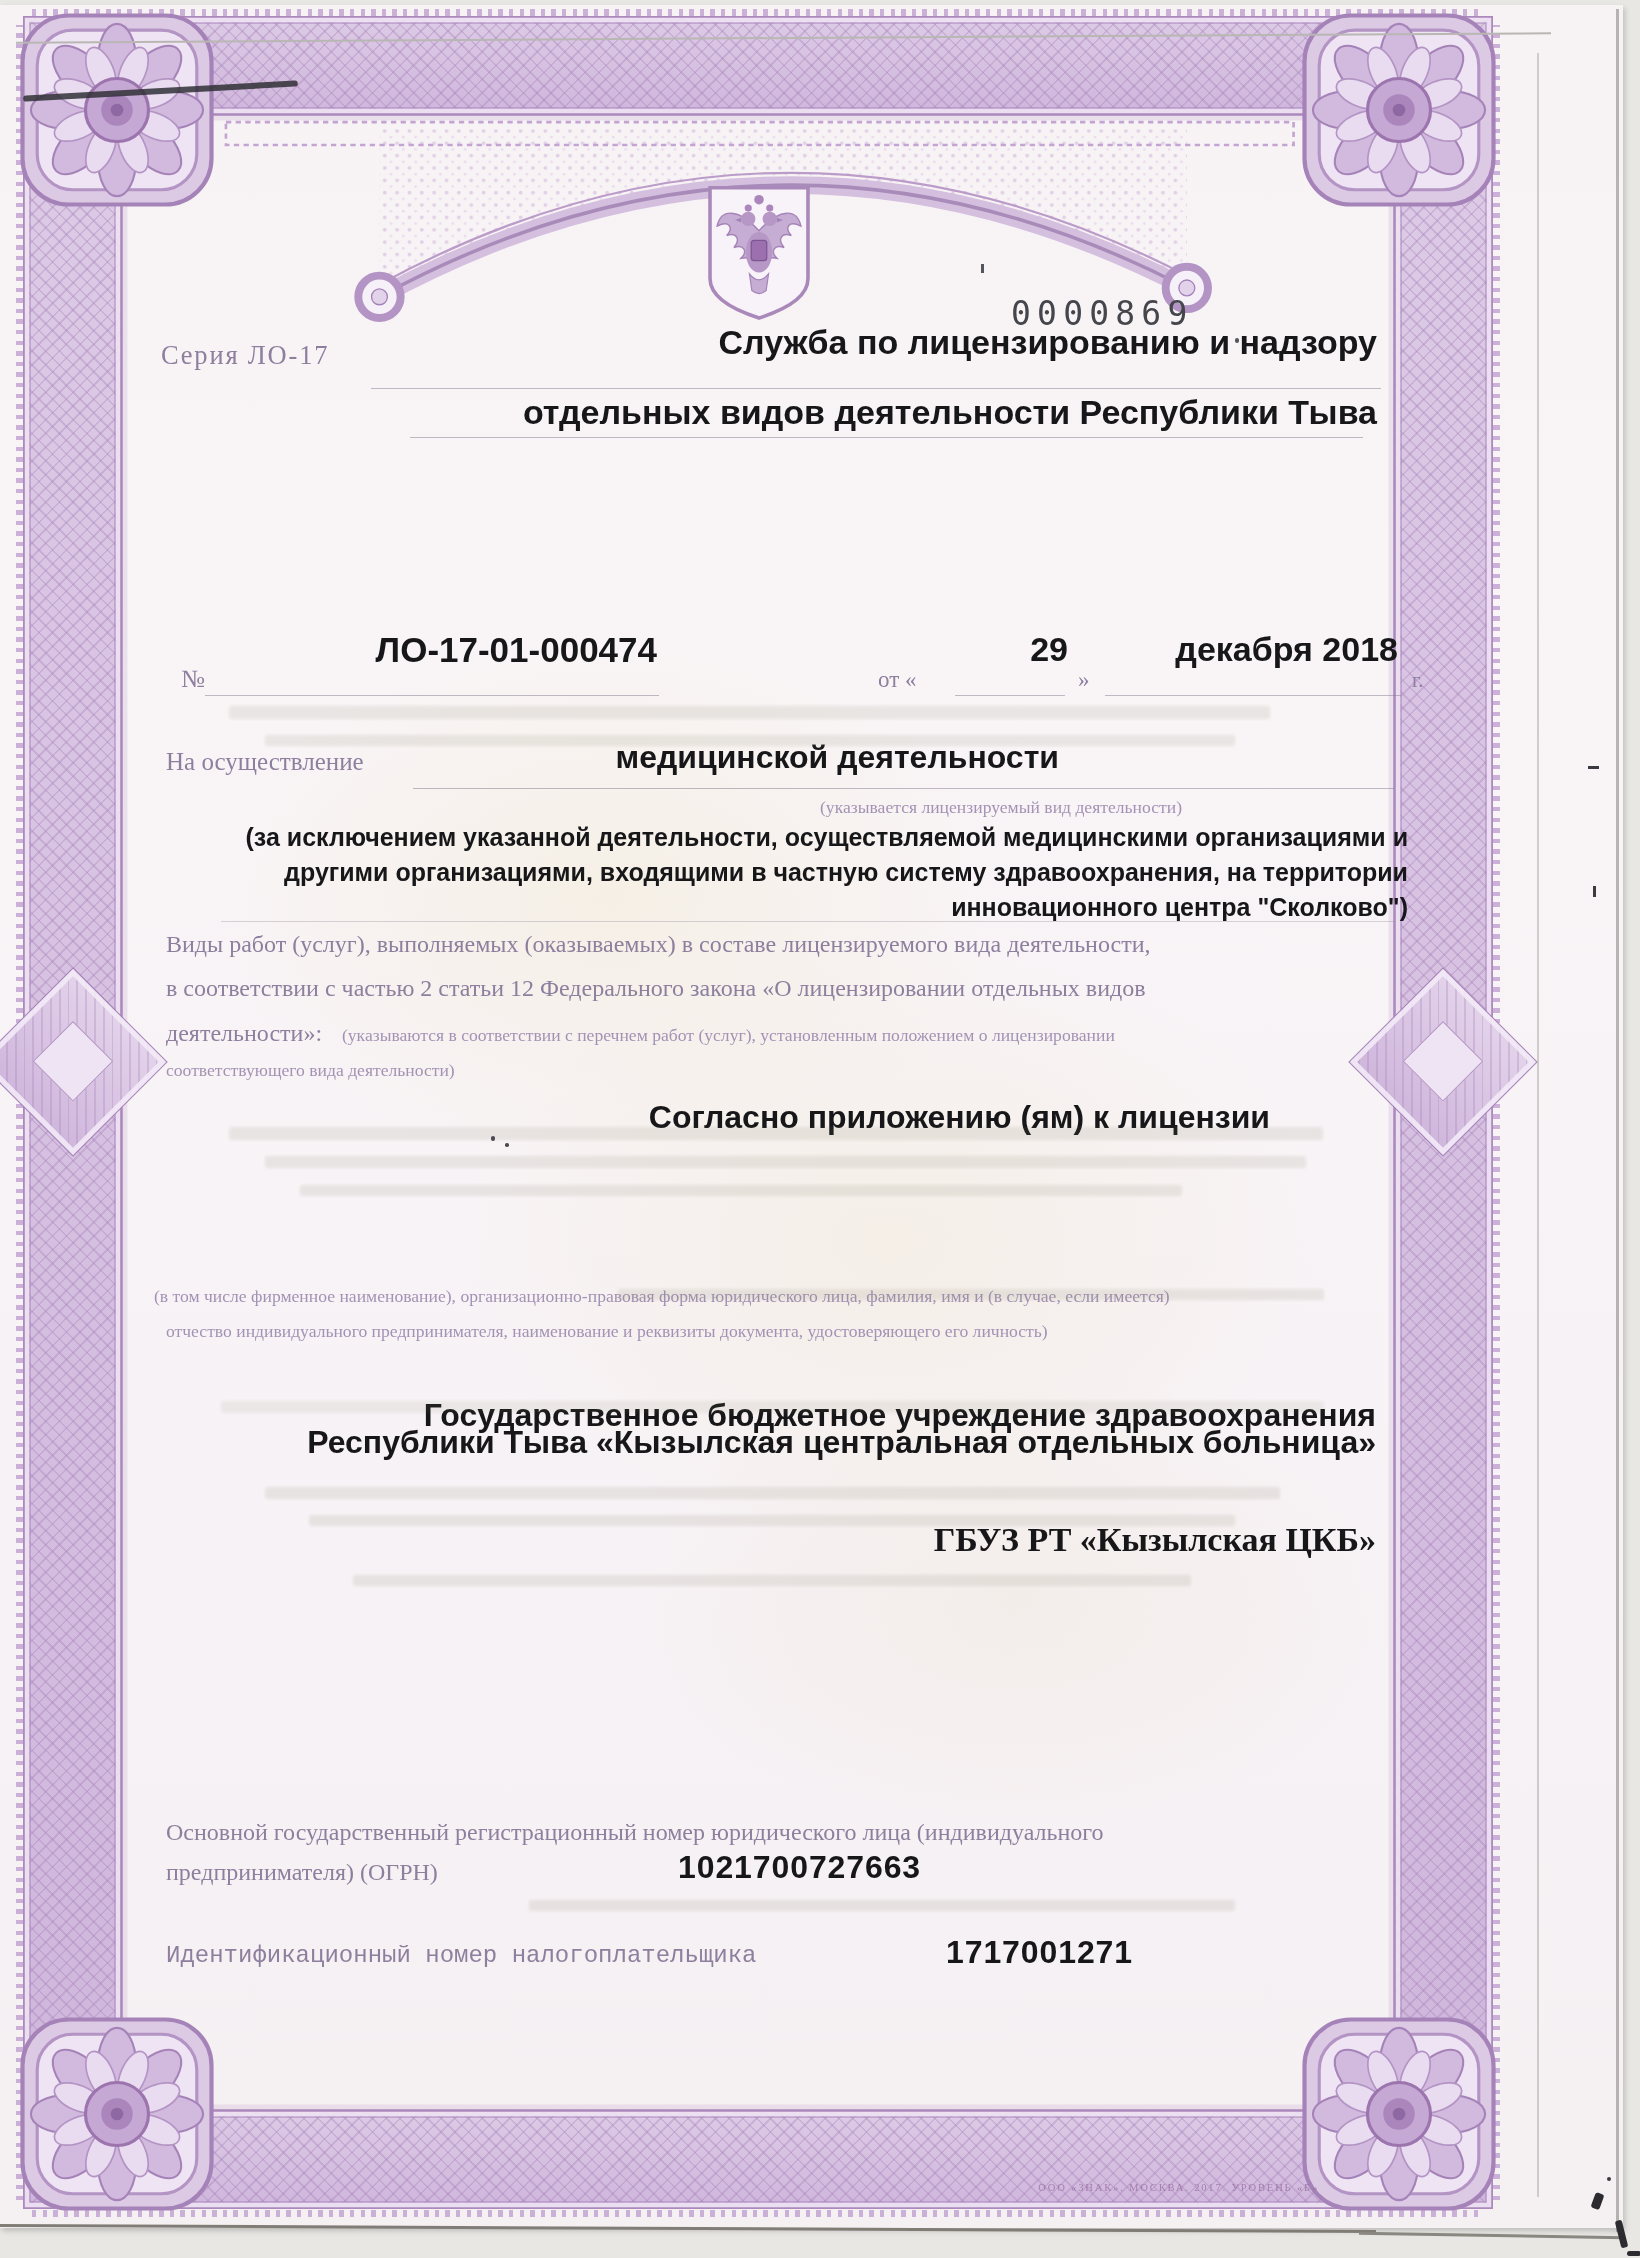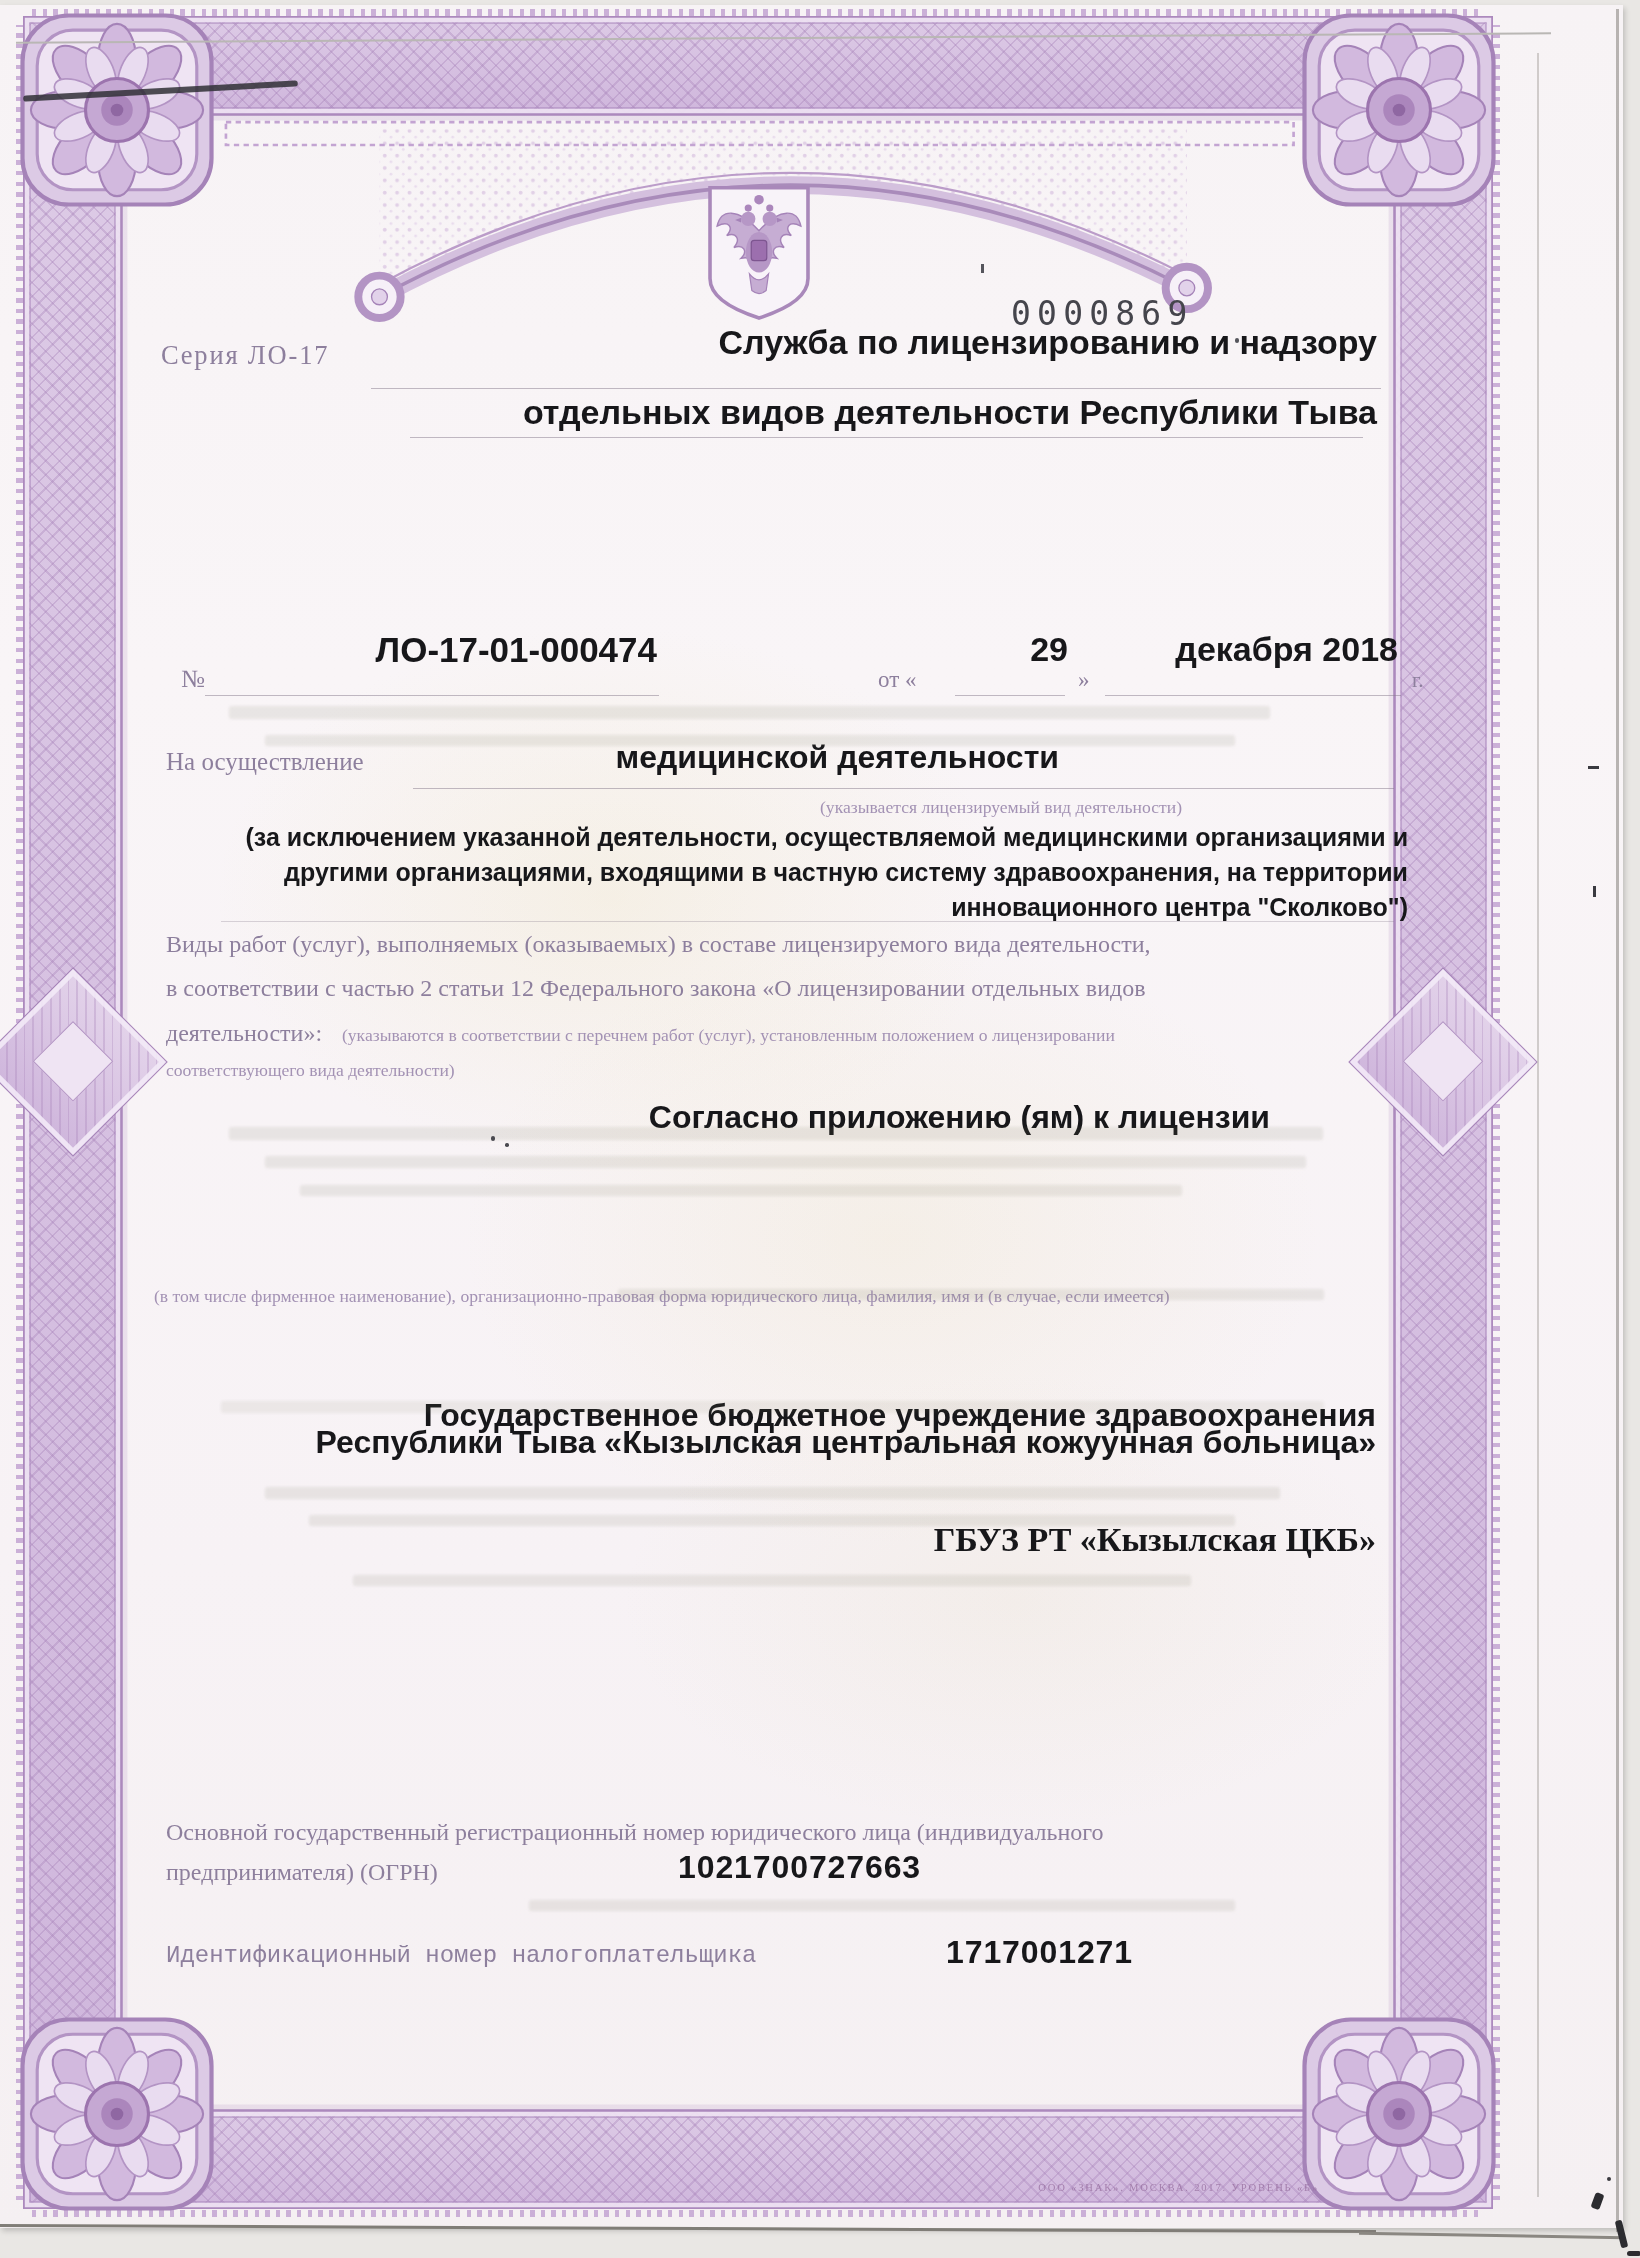--- a/index.html
+++ b/index.html
@@ -213,23 +213,24 @@
   <div class="abs formtext" style="left:166px;top:970px;font-size:24px;">в соответствии с частью 2 статьи 12 Федерального закона «О лицензировании отдельных видов</div>
   <div class="abs" style="left:166px;top:1015px;white-space:nowrap;">
     <span class="formtext" style="font-size:24px;">деятельности»:</span>
     <span class="smallcap" style="margin-left:16px;">(указываются в соответствии с перечнем работ (услуг), установленным положением о лицензировании</span>
   </div>
   <div class="abs smallcap" style="left:166px;top:1055px;">соответствующего вида деятельности)</div>
 
   <div class="abs ink ctr" style="left:247px;top:1094px;width:1023px;font-size:32px;">Согласно приложению (ям) к лицензии</div>
 
   <div class="abs smallcap" style="left:154px;top:1281px;">(в том числе фирменное наименование), организационно-правовая форма юридического лица, фамилия, имя и (в случае, если имеется)</div>
+  <div class="abs smallcap" style="left:166px;top:1316px;">отчество индивидуального предпринимателя, наименование и реквизиты документа, удостоверяющего его личность)</div>
 
   <div class="abs ink ctr" style="left:176px;top:1366px;width:1200px;font-size:32px;margin-top:26px;">Государственное бюджетное учреждение здравоохранения</div>
-  <div class="abs ink ctr" style="left:176px;top:1419px;width:1200px;font-size:32px;">Республики Тыва «Кызылская центральная кожуунная больница»</div>
+  <div class="abs ink ctr" style="left:176px;top:1419px;width:1200px;font-size:32px;">Республики Тыва «Кызылская центральная отдельных больница»</div>
   <div class="abs ink ctr" style="left:176px;top:1516px;width:1200px;font-size:34px;font-family:'Liberation Serif',serif;">ГБУЗ РТ «Кызылская ЦКБ»</div>
 
   <div class="abs formtext" style="left:166px;top:1814px;font-size:24px;">Основной  государственный регистрационный номер  юридического лица (индивидуального</div>
   <div class="abs formtext" style="left:166px;top:1854px;font-size:24px;">предпринимателя) (ОГРН)</div>
   <div class="abs ink" style="left:678px;top:1844px;font-size:32px;letter-spacing:0.9px;">1021700727663</div>
   <div class="abs formtext" style="left:166px;top:1937px;font-size:24px;font-family:Liberation Mono, monospace;">Идентификационный номер налогоплательщика</div>
   <div class="abs ink" style="left:946px;top:1929px;font-size:32px;letter-spacing:0.9px;">1717001271</div>
 
   <div class="abs ctr" style="left:957px;top:2177px;width:362px;font-size:10.6px;letter-spacing:1.8px;color:rgba(153,112,160,.8);font-family:'Liberation Serif',serif;white-space:nowrap;">ООО «ЗНАК». МОСКВА. 2017. УРОВЕНЬ «Б»</div>
 

